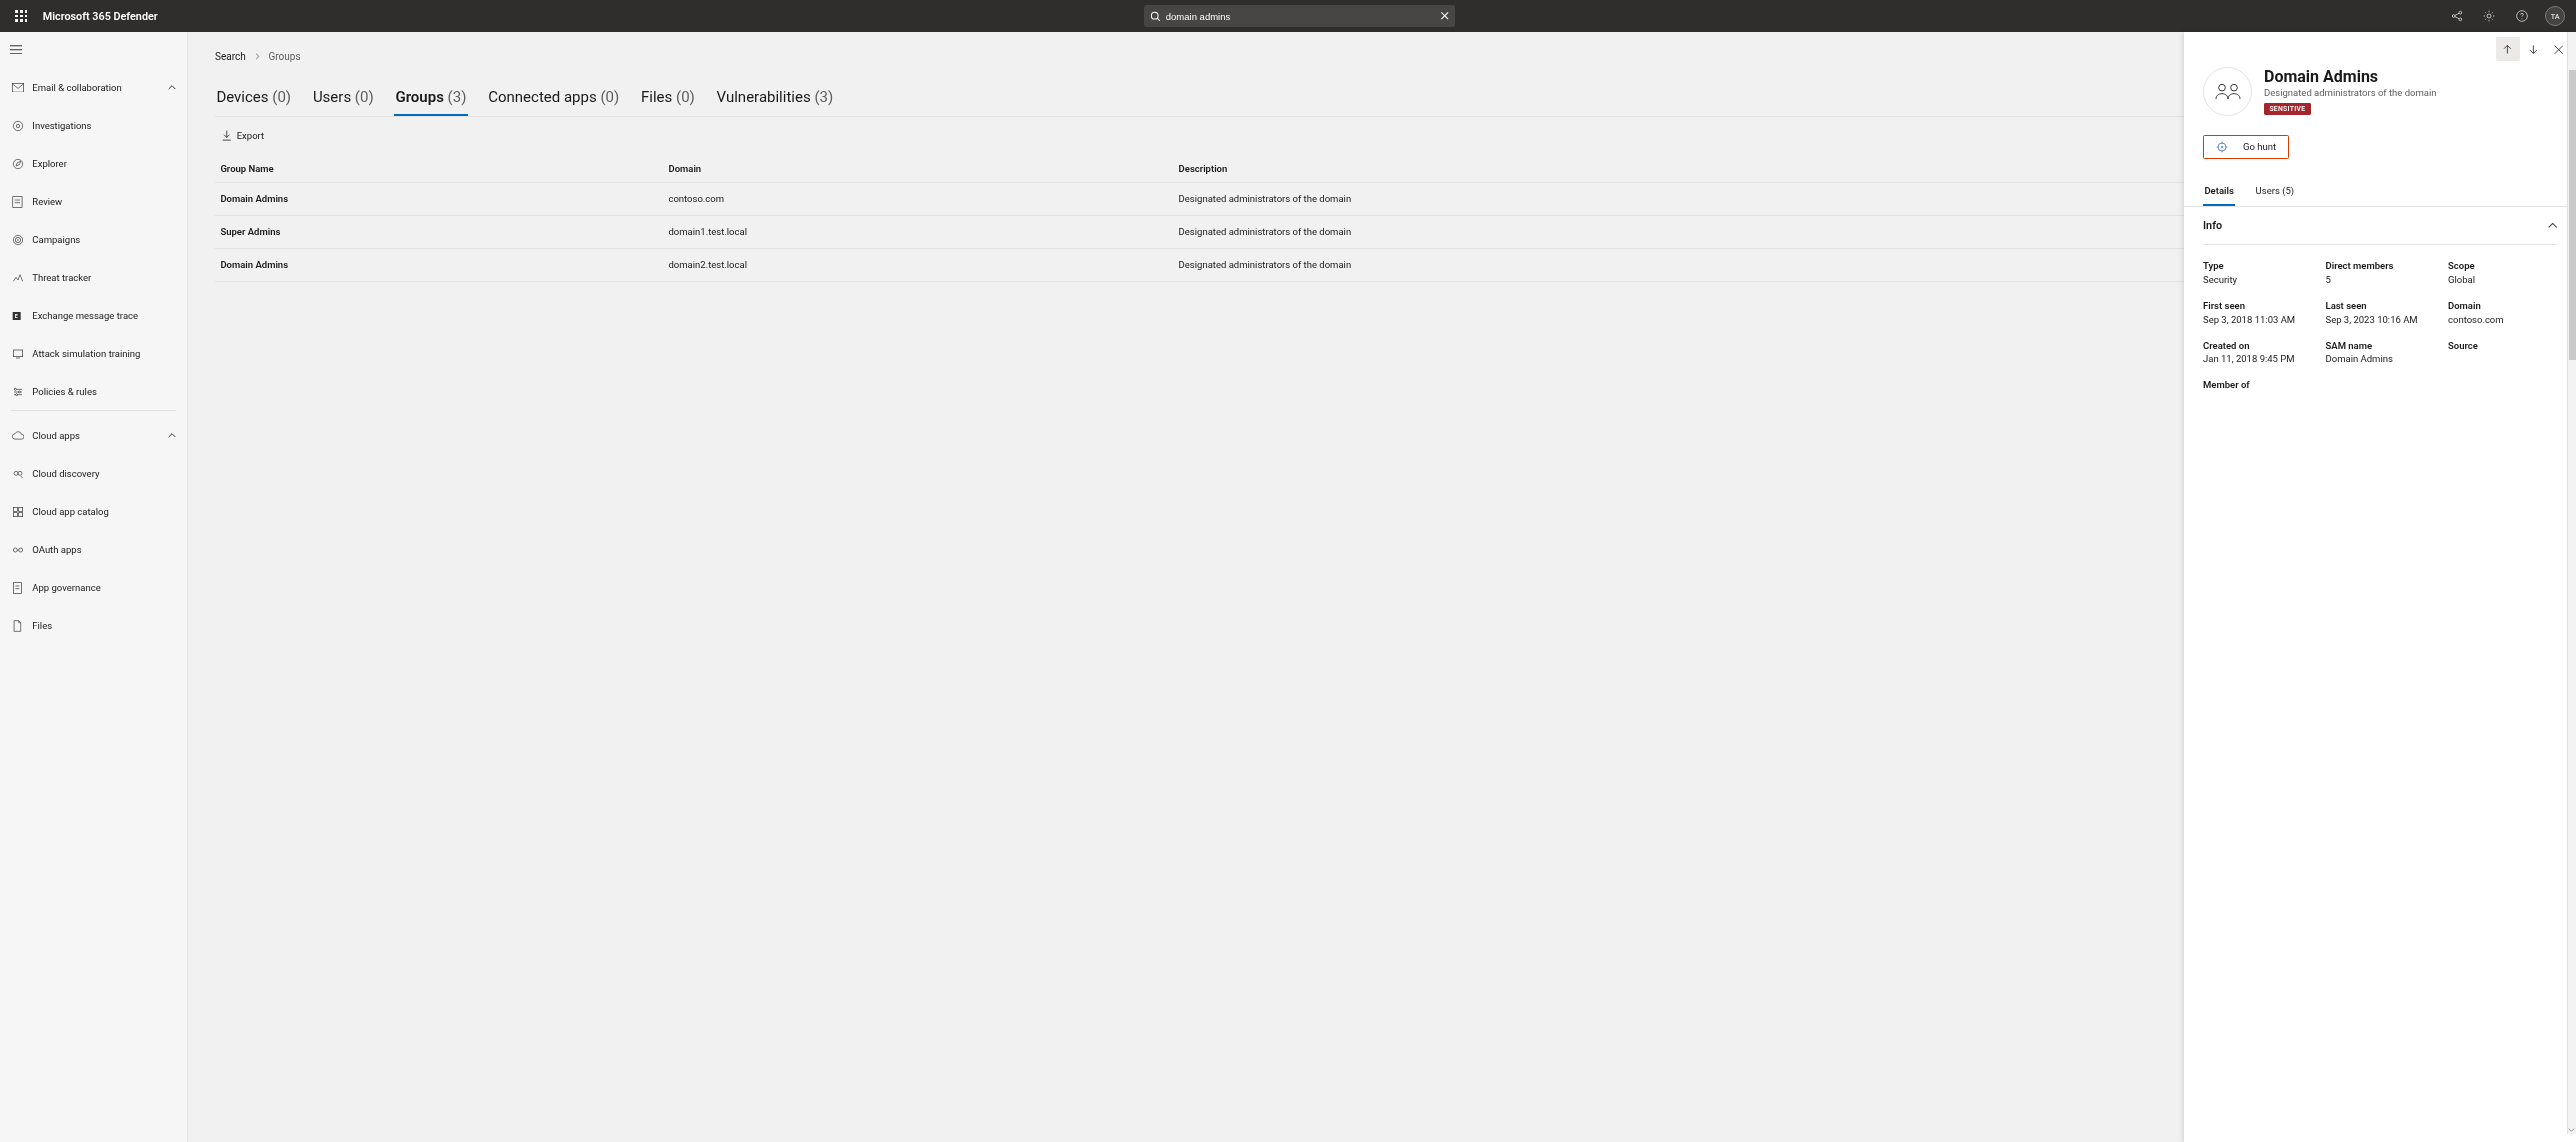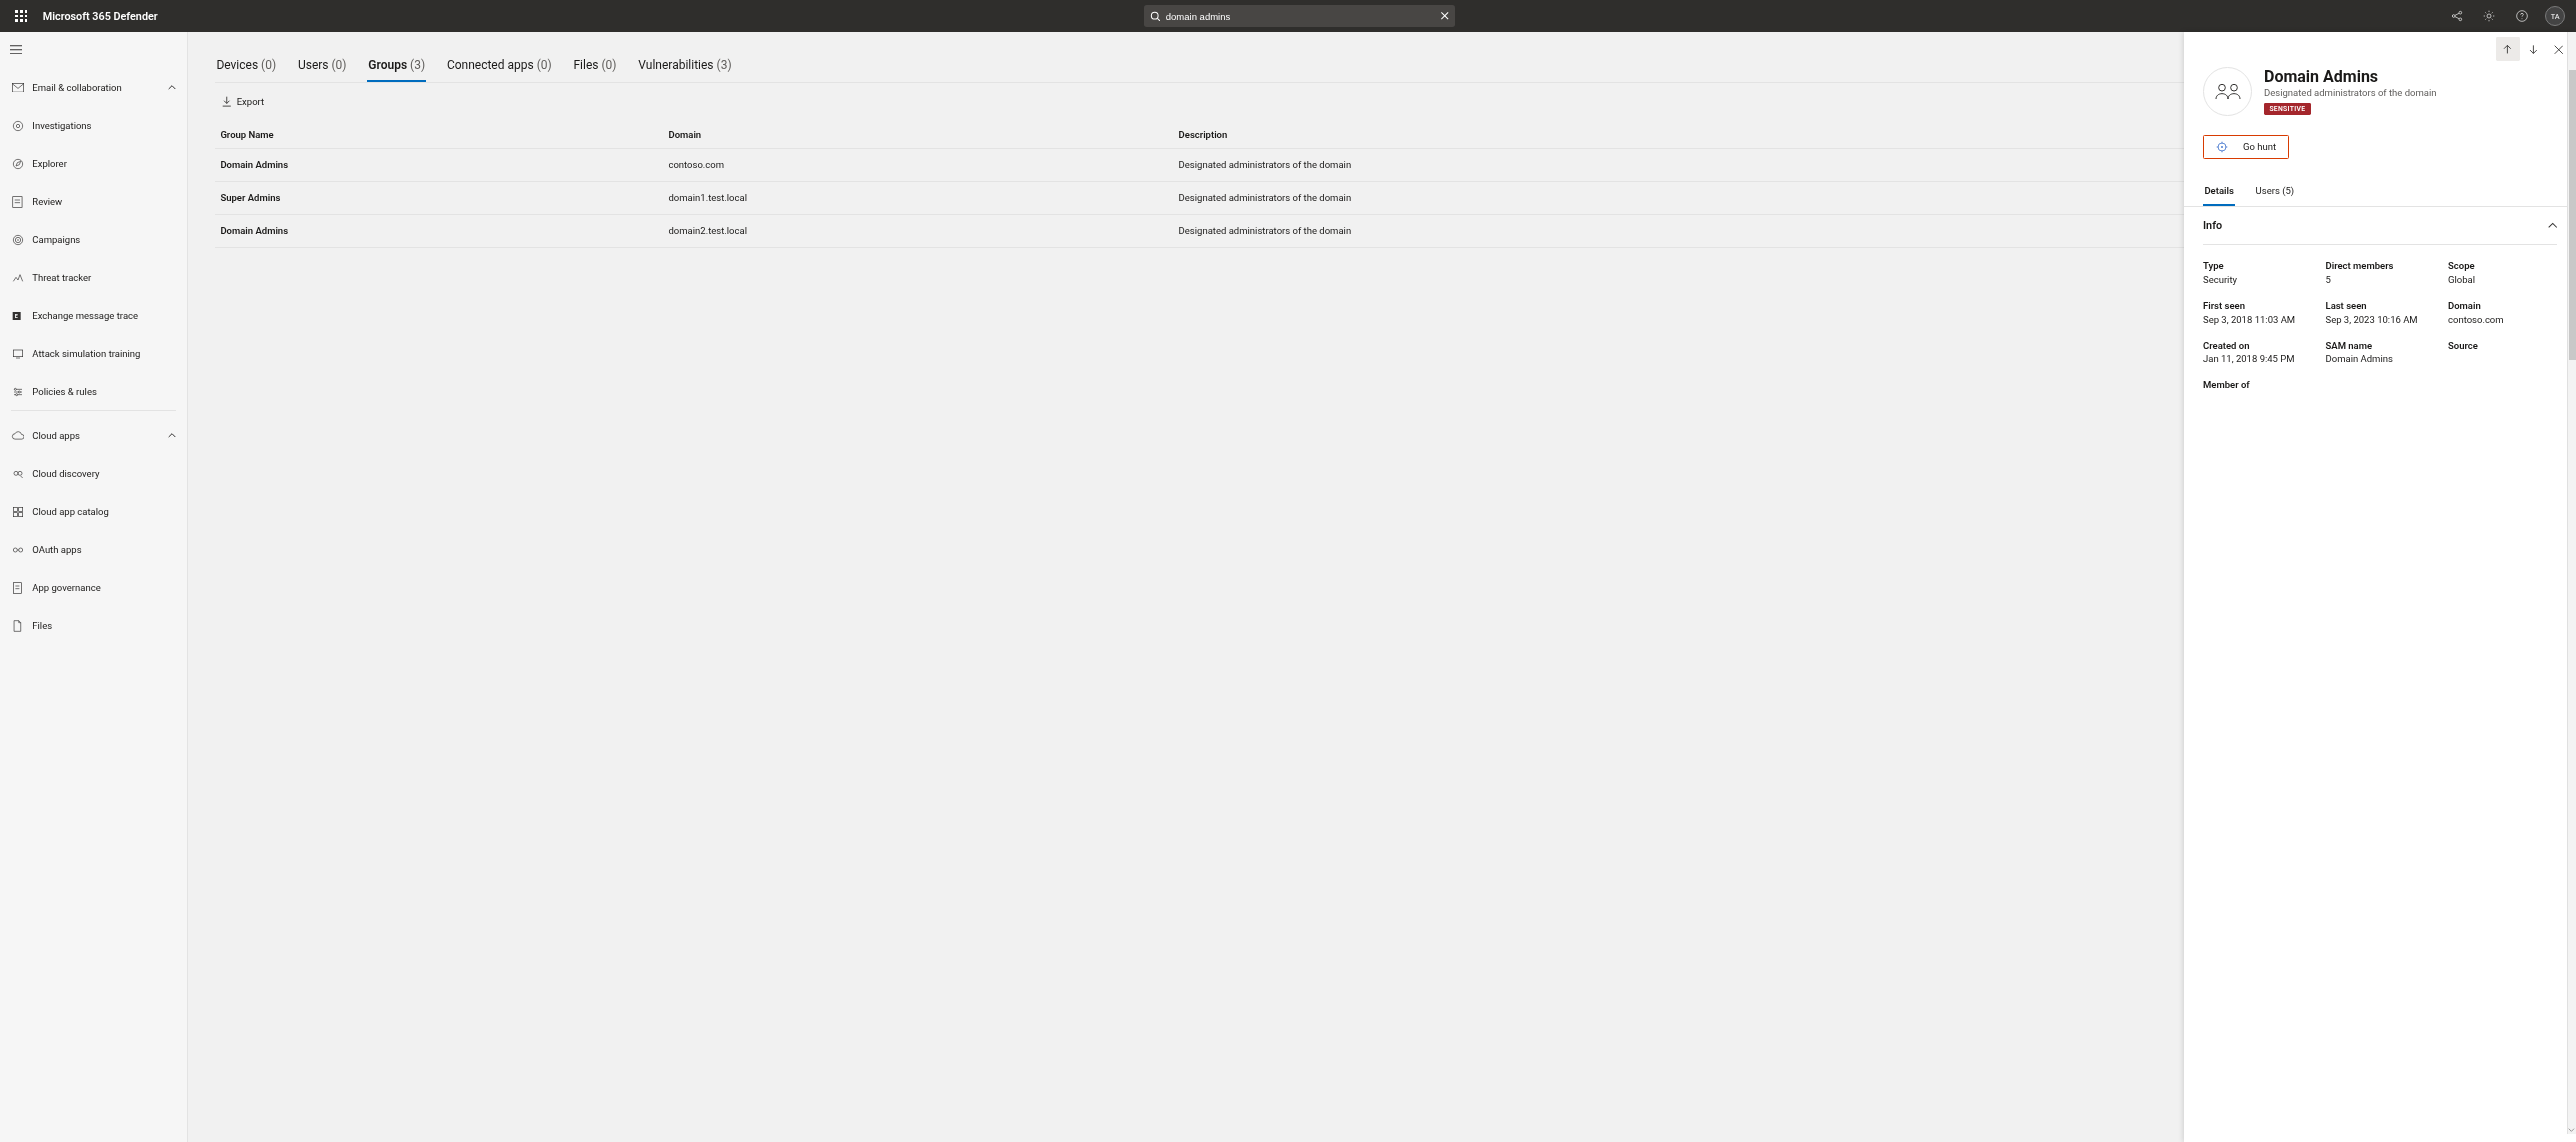--- a/index.html
+++ b/index.html
@@ -96,21 +96,21 @@
   .breadcrumb {
     display: flex; align-items: center; gap: 8px;
     font-size: 10px; margin-bottom: 19px;
   }
   .breadcrumb-sep { color: #a0a0a0; }
   .crumb-link { color: var(--text); cursor: pointer; }
   .crumb-current { color: var(--text-muted); }
 
   .tabs {
     display: flex; gap: 19px; border-bottom: 0.7px solid var(--border);
-    font-size: 12px;
+    font-size: 15px;
   }
   .tab {
     padding: 6.8px 1.4px 8px; cursor: pointer; color: var(--text);
     border-bottom: 2px solid transparent;
   }
   .tab.active { border-bottom-color: var(--accent); font-weight: 600; }
   .tab .count { color: var(--text-muted); font-weight: 400; }
 
   .toolbar {
     display: flex; align-items: center;
@@ -430,20 +430,29 @@
           <svg width="10.8" height="12" viewBox="0 0 16 18" fill="none">
             <path d="M3 1h7l3 3v13H3z" stroke="#323130"></path>
             <path d="M10 1v3h3" stroke="#323130"></path>
           </svg>
         </span>
       <span class="nav-label">Files</span>
     </div>
   </div>
 
   <div class="main">
+    <div class="breadcrumb">
+      <span class="crumb-link">Search</span>
+      <span class="breadcrumb-sep">
+        <svg width="6.8" height="6.8" viewBox="0 0 10 10">
+            <path d="M3 1l4 4-4 4" stroke="#a0a0a0" fill="none" stroke-width="1.5"></path>
+          </svg>
+      </span>
+      <span class="crumb-current">Groups</span>
+    </div>
 
     <div class="tabs" id="main-tabs">
         <div class="tab"><span>Devices</span> <span class="count">(0)</span></div>
         <div class="tab"><span>Users</span> <span class="count">(0)</span></div>
         <div class="tab active"><span>Groups</span> <span class="count">(3)</span></div>
         <div class="tab"><span>Connected apps</span> <span class="count">(0)</span></div>
         <div class="tab"><span>Files</span> <span class="count">(0)</span></div>
         <div class="tab"><span>Vulnerabilities</span> <span class="count">(3)</span></div>
       </div>
 

